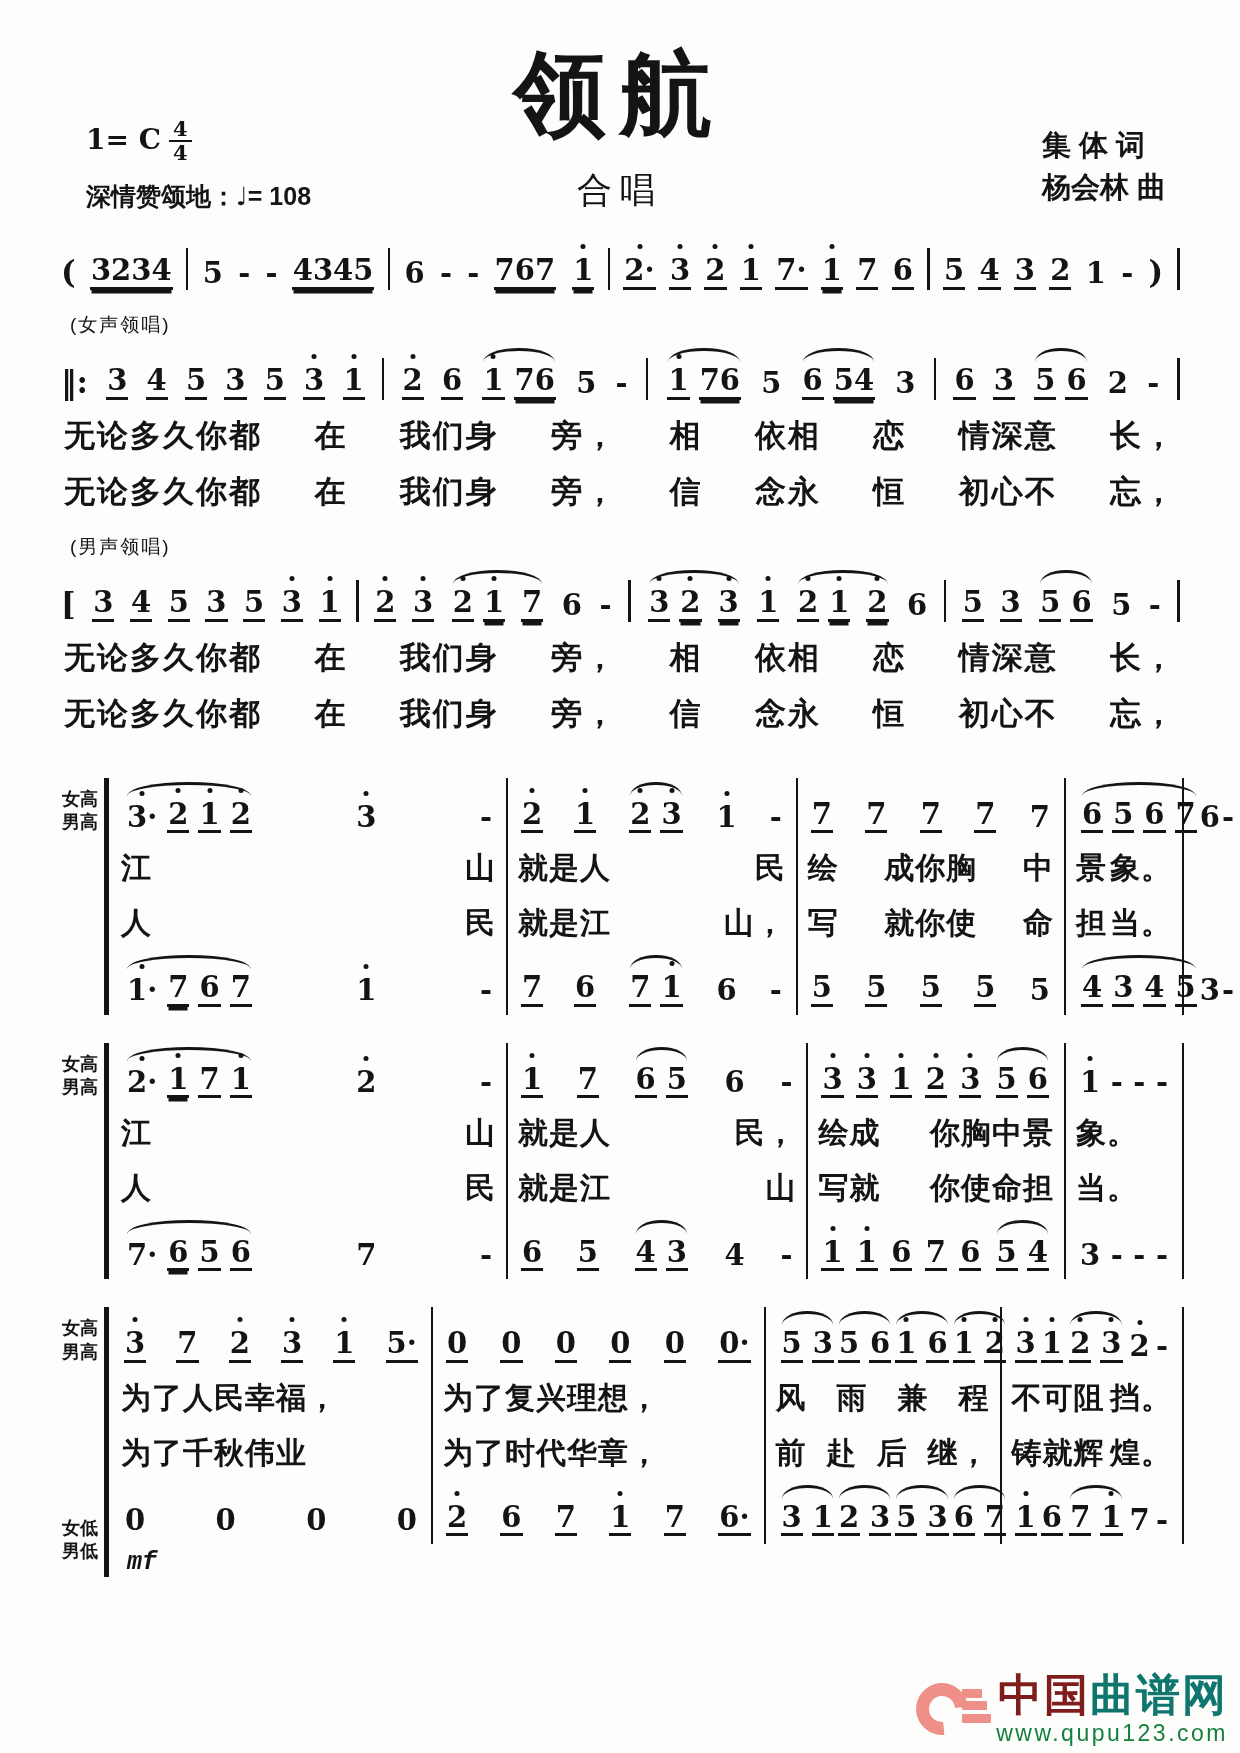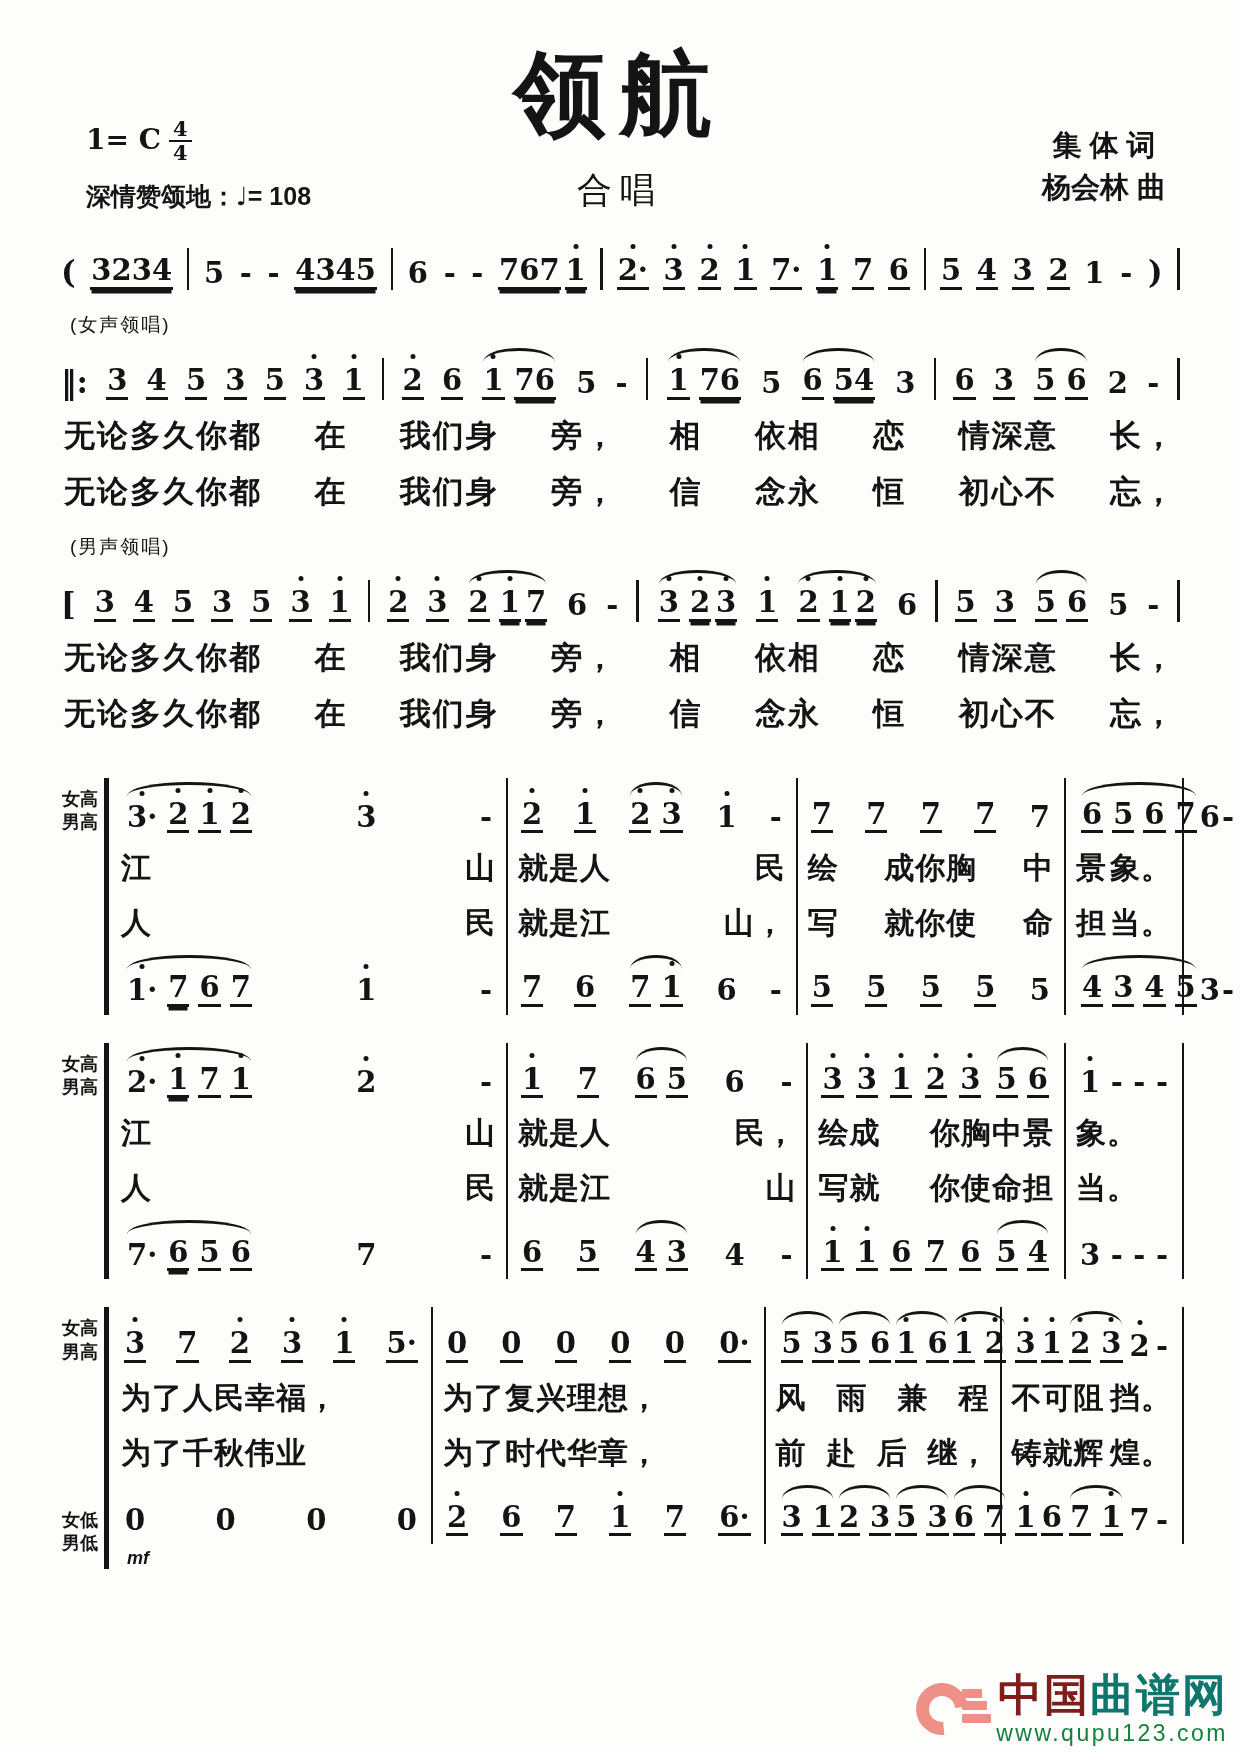--- a/index.html
+++ b/index.html
@@ -13,39 +13,39 @@
          font-family:"Liberation Sans",sans-serif}
   .subtitle{font-size:35px;font-weight:400;margin-top:24px;letter-spacing:8px}
   .meta-left{position:absolute;left:86px;top:118px;text-align:left}
   .key-line{font-size:28px;font-weight:700;font-family:"DejaVu Serif",serif}
   .frac{display:inline-block;vertical-align:middle;text-align:center;margin-left:8px;
         font-size:21px;font-weight:800;line-height:1.05;font-family:"DejaVu Serif",serif}
   .frac .top{display:block;border-bottom:2px solid #141414;padding:0 4px}
   .frac .bot{display:block;padding:0 4px}
   .tempo-line{font-size:25px;font-weight:800;margin-top:16px;white-space:nowrap}
   .tempo-note{font-family:"DejaVu Sans",sans-serif;font-weight:700}
-  .meta-right{position:absolute;right:74px;top:124px;text-align:center;font-size:29px;
+  .meta-right{position:absolute;right:74px;top:124px;text-align:left;font-size:29px;
               font-weight:800;line-height:1.45;white-space:nowrap}
 
   
   .score{margin:14px 56px 0 56px}
   .notes-line{display:flex;justify-content:space-between;align-items:flex-end;
               padding:20px 4px 8px 4px}
   .nt{position:relative;display:inline-block;font-family:"DejaVu Serif",serif;
       font-size:29px;font-weight:700;line-height:1.12;padding:0 1px;white-space:nowrap}
   .nt.u1{border-bottom:3px solid #141414}
   .nt.u2{border-bottom:3px solid #141414;box-shadow:0 5px 0 -1.5px #141414}
   .nt.sym{font-size:31px;font-weight:800}
   i.da{position:absolute;top:-10px;left:50%;transform:translateX(-50%);
        width:5px;height:5px;background:#141414;border-radius:50%}
   .bl{display:inline-block;width:2.5px;height:42px;background:#141414;align-self:center}
   .tie{position:relative;display:inline-flex;align-items:flex-end;gap:9px;padding:0 2px}
   .tie::before{content:"";position:absolute;top:-16px;left:3px;right:3px;height:11px;
                border-top:3px solid #141414;border-radius:50% 50% 0 0/100% 100% 0 0}
-  .grpc{display:inline-flex;align-items:flex-end;gap:4px}
+  .grpc{display:inline-flex;align-items:flex-end;gap:16px}
 
   
   .lead-section{margin-top:14px}
   .lead-label{font-size:19px;font-weight:400;margin:6px 0 0 14px;letter-spacing:2px}
   .lead-lyric{display:flex;justify-content:space-between;align-items:baseline;
               font-size:31px;font-weight:800;padding:7px 8px;white-space:nowrap;letter-spacing:2px}
 
   
   #systems{display:flex;flex-direction:column;gap:28px;margin-top:36px}
   .system{display:flex;align-items:stretch}
@@ -53,22 +53,22 @@
            font-size:18px;font-weight:700;line-height:1.3;padding:10px 0 14px 0}
   .vlab{text-align:center}
   .bracket{width:5px;background:#141414;margin-right:2px}
   .syscontent{flex:1}
   .srow{display:grid}
   .cell{border-right:2.5px solid #141414;position:relative;overflow:visible}
   .srow.notes .cell{display:flex;justify-content:space-between;align-items:flex-end;
                     padding:20px 13px 8px 13px}
   .srow.lyric .cell{display:flex;justify-content:space-between;align-items:baseline;
                     padding:7px 10px;font-size:30px;font-weight:800;white-space:nowrap;letter-spacing:1px}
-  .dynrow{font-family:Liberation Sans, sans-serif;font-style:italic;font-weight:700;
-          font-size:18px;padding:4px 0 0 16px}
+  .dynrow{font-family:Liberation Mono, monospace;font-style:italic;font-weight:700;
+          font-size:25px;padding:4px 0 0 16px}
 
   
   .footer{position:absolute;right:12px;bottom:6px}
   .brand{display:flex;align-items:center;gap:6px}
   .logo-mark{position:relative;width:74px;height:60px}
   .c-arc{position:absolute;left:0;top:4px;display:block;width:26px;height:26px;border-radius:50%;
          border:13px solid #ee9087;border-right-color:transparent;transform:rotate(40deg)}
   .bars{position:absolute;left:46px;top:6px}
   .bars i{display:block;height:9px;background:#ee9087;margin:3.5px 0;border-radius:1px}
   .bars i:nth-child(1){width:20px}

